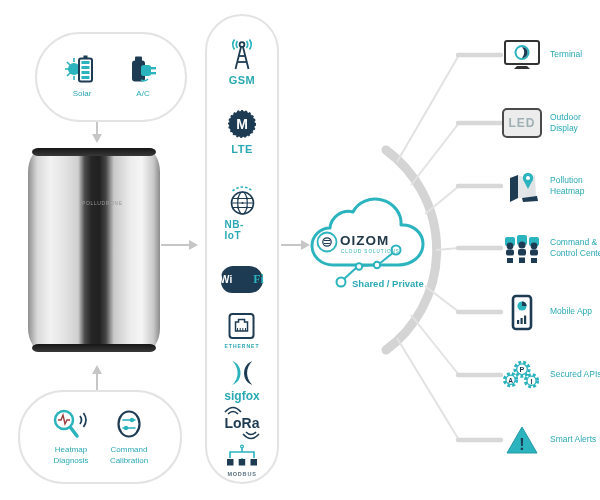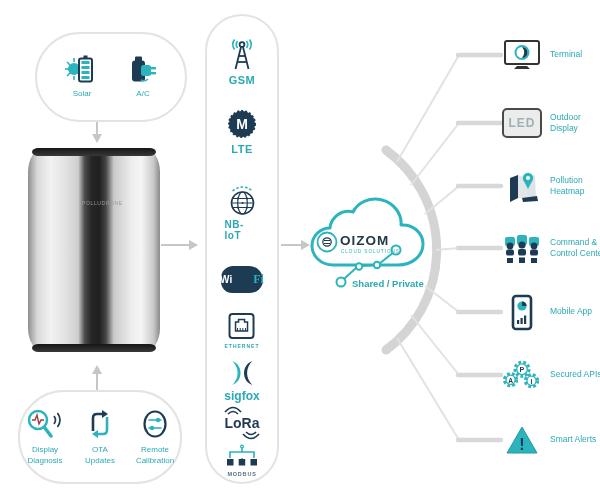--- a/index.html
+++ b/index.html
@@ -129,40 +129,31 @@
 
   <div class="cap" style="left:18px;top:390px;width:160px;height:90px;gap:10px;">
     <div class="icol" style="width:48px;">
       <svg width="44" height="32" viewBox="0 0 44 32">
         <circle cx="15" cy="12" r="9" fill="none" stroke="#2bb3be" stroke-width="2.5"></circle>
         <line x1="21.5" y1="19.5" x2="28" y2="28" stroke="#2bb3be" stroke-width="3.5" stroke-linecap="round"></line>
         <polyline points="9,12 12,12 14,7 16,16 18,12 21,12" fill="none" stroke="#9c3c3c" stroke-width="1.4"></polyline>
         <path d="M31,8 Q34,12 31,16" fill="none" stroke="#1d3b53" stroke-width="1.7"></path>
         <path d="M34.5,5 Q39.5,12 34.5,19" fill="none" stroke="#1d3b53" stroke-width="1.7"></path>
       </svg>
-      <span class="lbl">Display Diagnosis</span>
-    </div>
-    <div class="icol" style="width:42px;">
-      <svg width="30" height="32" viewBox="0 0 30 32">
-        <path d="M8,23 V10 Q8,6 12,6 H18" fill="none" stroke="#1d3b53" stroke-width="2.6"></path>
-        <polygon points="17,2 17,10 23,6" fill="#1d3b53"></polygon>
-        <path d="M22,9 V22 Q22,26 18,26 H12" fill="none" stroke="#2bb3be" stroke-width="2.6"></path>
-        <polygon points="13,22 13,30 7,26" fill="#2bb3be"></polygon>
-      </svg>
-      <span class="lbl">OTA Updates</span>
+      <span class="lbl">Heatmap Diagnosis</span>
     </div>
     <div class="icol" style="width:48px;">
       <svg width="30" height="32" viewBox="0 0 30 32">
         <ellipse cx="15" cy="16" rx="10.5" ry="12.5" fill="none" stroke="#1d3b53" stroke-width="2.2"></ellipse>
         <line x1="8.5" y1="12" x2="21.5" y2="12" stroke="#2bb3be" stroke-width="1.6"></line>
         <circle cx="18" cy="12" r="2.2" fill="#2bb3be"></circle>
         <line x1="8.5" y1="20" x2="21.5" y2="20" stroke="#2bb3be" stroke-width="1.6"></line>
         <circle cx="12" cy="20" r="2.2" fill="#2bb3be"></circle>
       </svg>
-      <span class="lbl">Remote Calibration</span>
+      <span class="lbl">Command Calibration</span>
     </div>
   </div>
 
   <div class="proto-cap">
 
     <div class="pitem" style="top:22px;">
       <svg width="30" height="33" viewBox="0 0 30 33">
         <g stroke="#2bb3be" stroke-width="1.7" fill="none">
           <path d="M10.5,10 Q8,6.5 10.5,3"></path>
             <path d="M7.5,11.5 Q4,6.5 7.5,1.5"></path>

